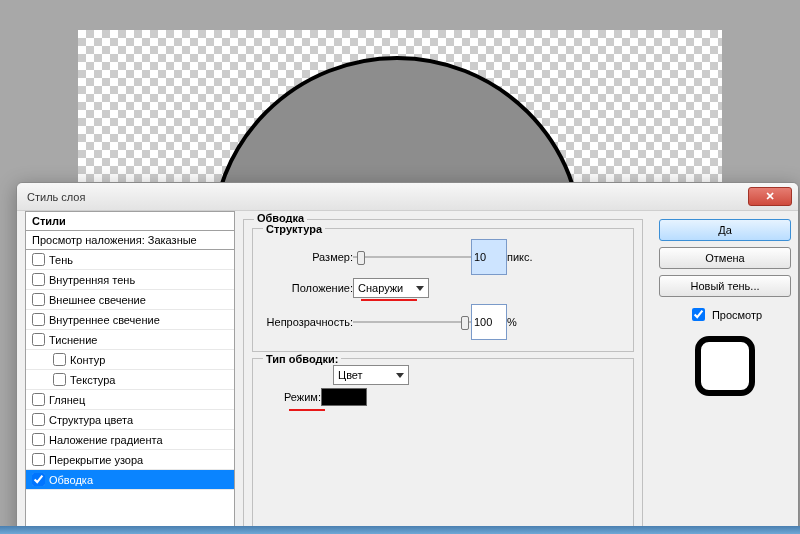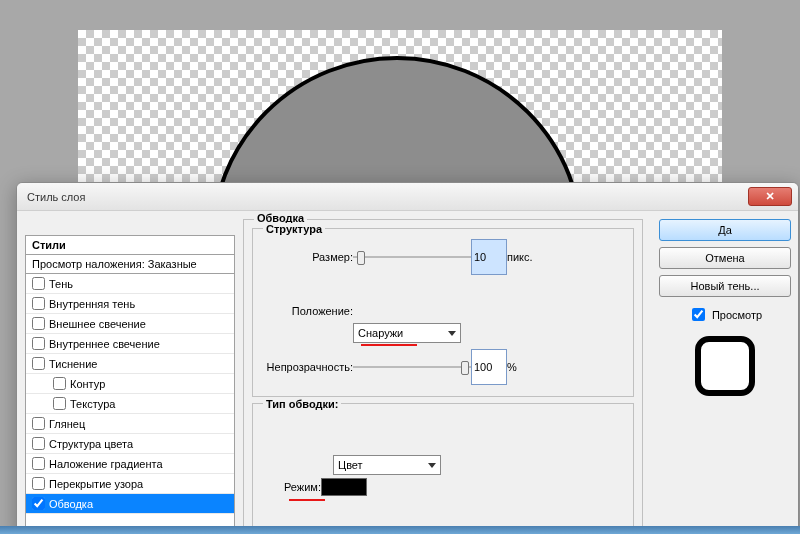--- a/index.html
+++ b/index.html
@@ -44,21 +44,21 @@
 .titlebar .title { color: #333; }
 .closebtn {
   width: 44px; height: 19px; border-radius: 3px;
   background: linear-gradient(#e67d72,#cf4b3d);
   border: 1px solid #a13327; display:flex; align-items:center; justify-content:center;
   color:#fff; font-weight:bold; cursor:pointer;
 }
 .dialog-body { position: absolute; top: 28px; left:0; right:0; bottom:0; padding: 8px; }
 
 .left-panel {
-  position:absolute; top:24px; left:8px; width:210px; bottom:8px;
+  position:absolute; top:0; left:8px; width:210px; bottom:8px;
   background:#fff; border:1px solid #a0a0a0;
 }
 .lp-header {
   padding: 3px 6px; background:#fff; font-weight:bold; border-bottom:1px solid #a0a0a0;
 }
 .lp-sub {
   padding: 3px 6px; background:#fff; border-bottom:1px solid #a0a0a0;
 }
 .lp-item {
   display:flex; align-items:center; gap:4px; padding:3px 6px;
@@ -81,21 +81,21 @@
 .lbl { width:92px; text-align:right; }
 .slider { flex:0 0 118px; height: 16px; position:relative; background: transparent; }
 .slider-track { position:absolute; top:7px; left:0; right:0; height:2px; background:#bbb; }
 .slider-thumb { position:absolute; top:2px; width:8px; height:14px; background:#eee; border:1px solid #777; border-radius:2px; }
 .numbox { width:36px; height:36px; border:1px solid #7a9ac9; background:#fff; }
 .numbox.hl { background:#cde4ff; }
 .dropdown {
   height:20px; border:1px solid #888; background:#fff; display:flex; align-items:center;
   justify-content:space-between; padding:0 4px; cursor:pointer;
 }
-.dropdown.w1 { width:108px;margin-top:45px; }
+.dropdown.w1 { width:76px; }
 .dropdown.w2 { width:196px; }
 .caret { width:0;height:0;border-left:4px solid transparent;border-right:4px solid transparent;border-top:5px solid #333; }
 .colorswatch { width:46px; height:18px; border:1px solid #666; background:#000; cursor:pointer; }
 .redline { height:2px; background:#e81818; }
 .redline.r1 { width:56px; margin-left:100px; margin-top:-2px; }
 .redline.r2 { width:36px; margin-left:100px; margin-top:1px; }
 
 .right-panel {
   position:absolute; top:8px; right:8px; width:130px;
   display:flex; flex-direction:column; gap:6px; align-items:center;

